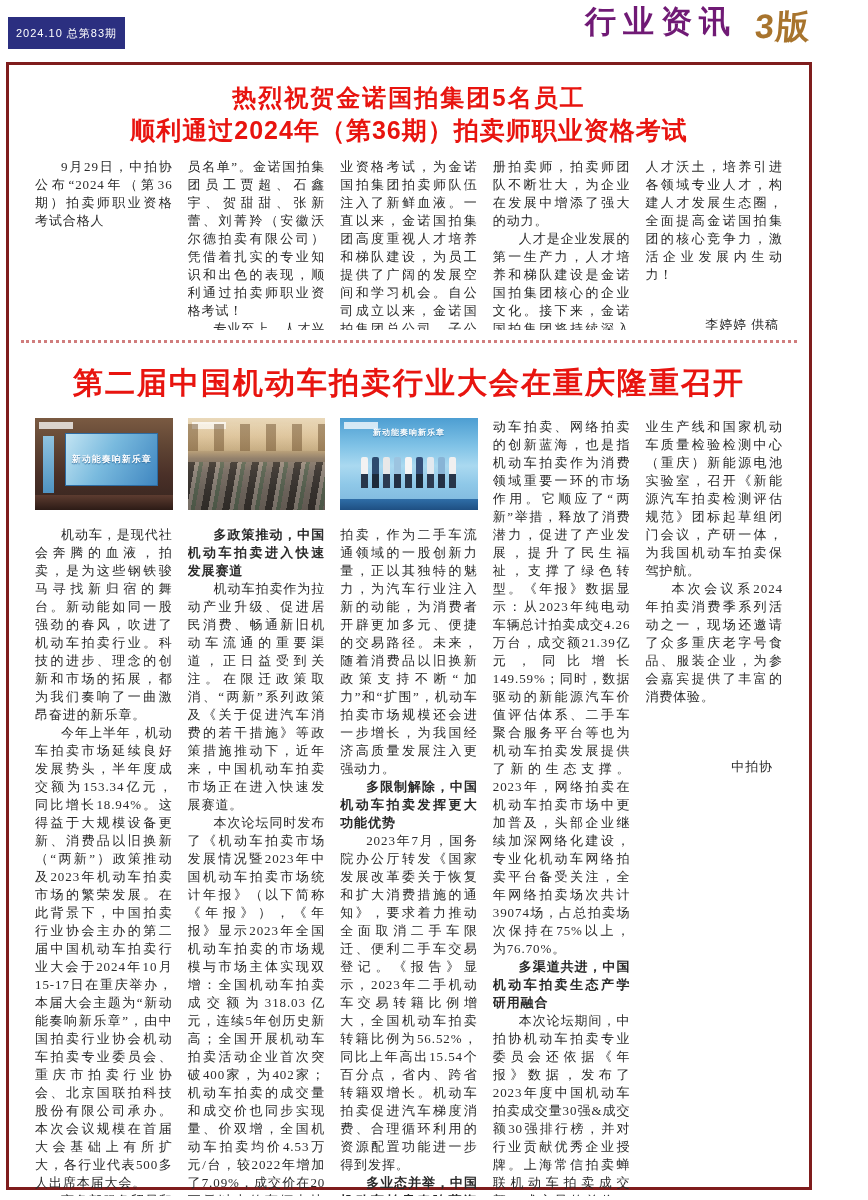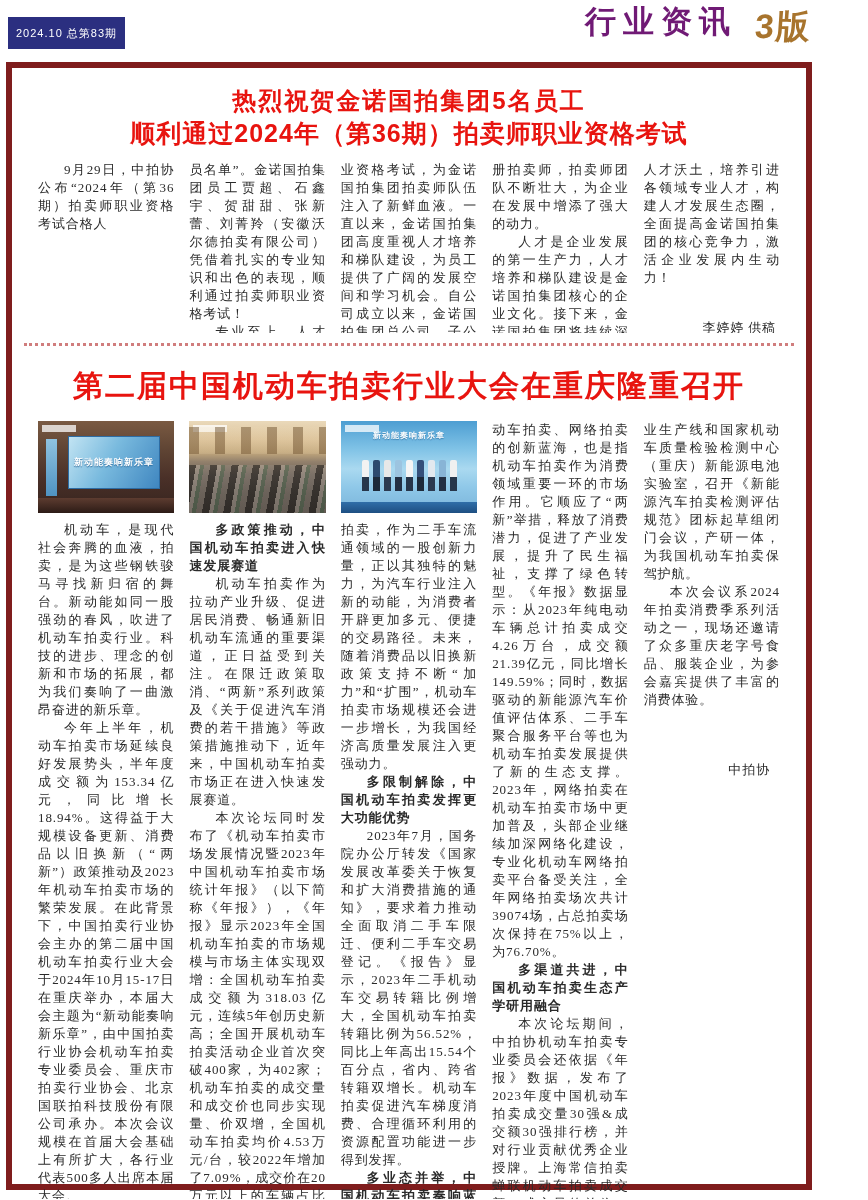--- a/index.html
+++ b/index.html
@@ -10,21 +10,21 @@
   .issue-box{position:absolute;left:8px;top:17px;background:#2b2f80;color:#fff;
              font-family:"Liberation Sans","DejaVu Sans",sans-serif;
              font-size:11px;line-height:16px;padding:8px 8px;letter-spacing:1px;}
   .hdr-right{position:absolute;right:56px;top:4px;display:flex;align-items:flex-start;gap:18px;}
   .section-title{color:#701a75;font-family:Liberation Mono, monospace;
                  font-weight:bold;font-size:31px;letter-spacing:7px;line-height:40px;}
   .page-no{color:#a8742d;font-family:"Liberation Sans","DejaVu Sans",sans-serif;
            font-weight:900;font-size:34px;line-height:44px;letter-spacing:2px;transform:skewX(-4deg);}
   
   .frame{position:absolute;left:6px;top:62px;width:806px;height:1128px;
-         border:6px solid #7f1d1d;background:#fff;box-sizing:border-box;}
+         border:3px solid #7f1d1d;background:#fff;box-sizing:border-box;}
   
   .a1-title{padding-top:17px;text-align:center;color:#e8140f;
             font-family:"Liberation Sans","DejaVu Sans",sans-serif;font-weight:bold;}
   .a1-line1{font-size:24px;line-height:31px;letter-spacing:2px;}
   .a1-line2{font-size:25px;line-height:34px;letter-spacing:1px;}
   .body-row{display:flex;gap:15px;padding:0 26px;box-sizing:border-box;}
   .a1-body{margin-top:11px;height:172px;}
   .col{flex:1 1 0;overflow:hidden;}
   .para{text-align:justify;font-size:13px;line-height:18px;letter-spacing:0.9px;}
   .para.p{text-indent:2em;}
@@ -44,21 +44,21 @@
                line-height:10px;transform:scale(.92);white-space:nowrap;}
   .banner-line.first{margin-top:5px;}
   
   .dotted-sep{margin:10px 12px 0 12px;border-top:3px dotted #d07d7d;height:0;}
   
   .a2-title{margin-top:21px;text-align:center;color:#e8140f;
             font-family:"Liberation Sans","DejaVu Sans",sans-serif;font-weight:bold;
             font-size:30px;line-height:38px;letter-spacing:2px;}
   .a2-body{margin-top:16px;height:778px;}
   
-  .photo{position:relative;width:100%;height:92px;margin-bottom:8px;overflow:hidden;}
+  .photo{position:relative;width:100%;height:92px;margin-bottom:16px;overflow:hidden;}
   .photo::before{content:"";position:absolute;left:4px;top:4px;width:34px;height:7px;
                  background:rgba(255,255,255,.75);}
   #photo1{background:linear-gradient(180deg,#7a5a42 0%,#60453“4” 30%,#4a3028 62%,#35241e 100%);}
   #photo1{background:linear-gradient(180deg,#7a5a42 0%,#604534 30%,#4a3028 62%,#35241e 100%);}
   #photo1 .screen{position:absolute;left:22%;top:16%;width:66%;height:56%;
                   background:linear-gradient(120deg,#c2e4f3 0%,#79bade 45%,#3f86c0 100%);
                   border:1px solid #2d6ca3;display:flex;align-items:center;justify-content:center;}
   #photo1 .screen span{color:#fff;font-family:"Liberation Sans",sans-serif;font-weight:bold;
                   font-size:9px;letter-spacing:1px;text-shadow:0 1px 1px #2a6a9c;}
   #photo1 .floor{position:absolute;left:0;bottom:0;width:100%;height:16%;

